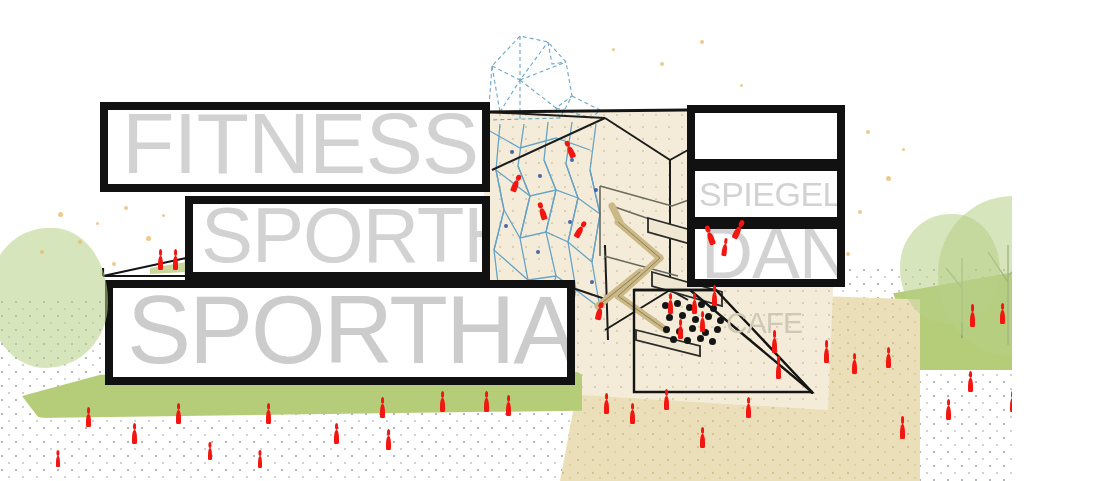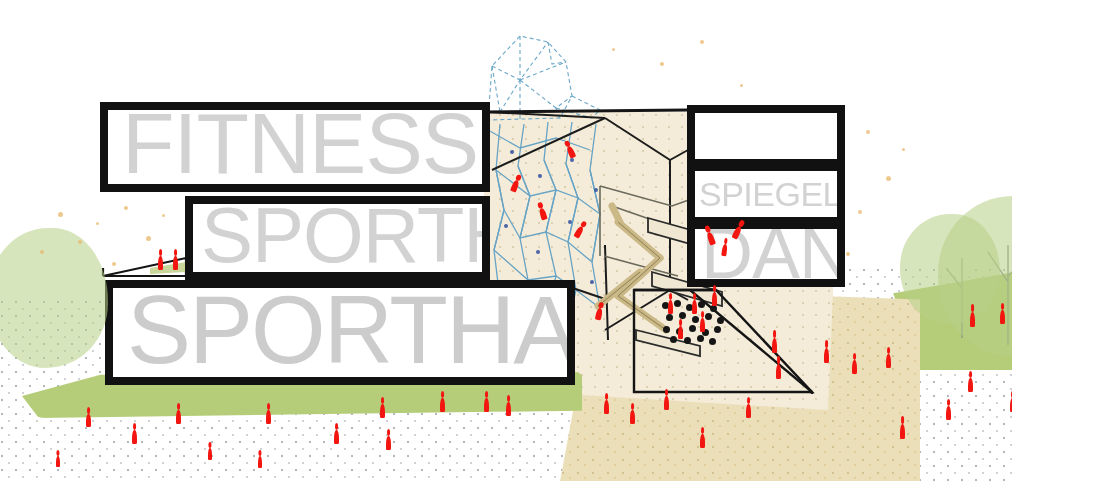--- a/index.html
+++ b/index.html
@@ -242,20 +242,21 @@
   <div class="block" style="left:687px;top:105px;width:158px;height:62px;"></div>
 
   <div class="block" style="left:687px;top:163px;width:158px;height:62px;">
     <span class="roomlabel" style="left:4px;top:6px;font-size:34px;letter-spacing:-0.5px;">SPIEGELZAAL</span>
   </div>
 
   <div class="block" style="left:687px;top:221px;width:158px;height:66px;">
     <span class="roomlabel" style="left:6px;top:-12px;font-size:72px;">DANS</span>
   </div>
 
+  <span class="roomlabel abs" style="left:726px;top:308px;font-size:30px;color:#cfc8b4;">CAFE</span>
 
   <div class="canopy" style="left:-12px;top:228px;width:120px;height:140px;"></div>
 
   <div class="canopy" style="left:938px;top:196px;width:150px;height:160px;"></div>
   <div class="canopy" style="left:1024px;top:236px;width:130px;height:150px;"></div>
   <div class="canopy" style="left:900px;top:214px;width:100px;height:110px;"></div>
 
   <div class="abs" style="left:660px;top:298px;width:80px;height:46px;">
     <div class="furn" style="left:2px;top:4px;width:7px;height:7px;"></div>
     <div class="furn" style="left:14px;top:2px;width:7px;height:7px;"></div>

